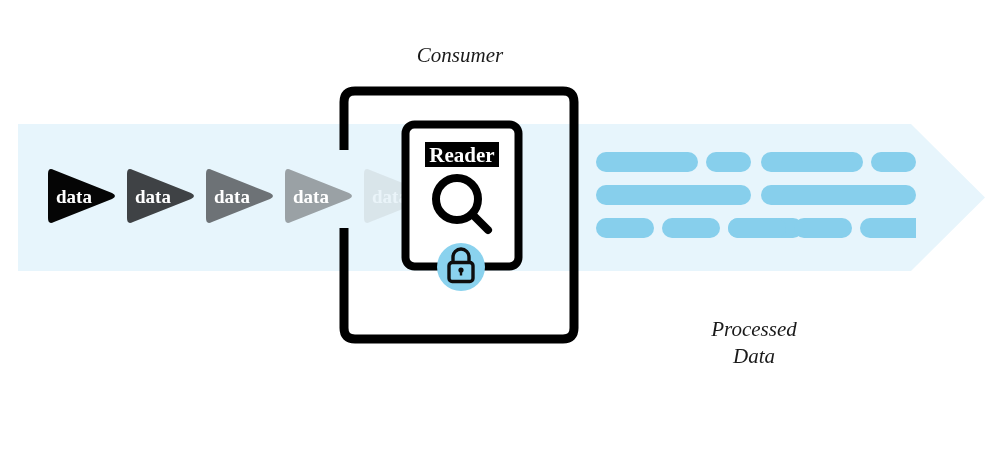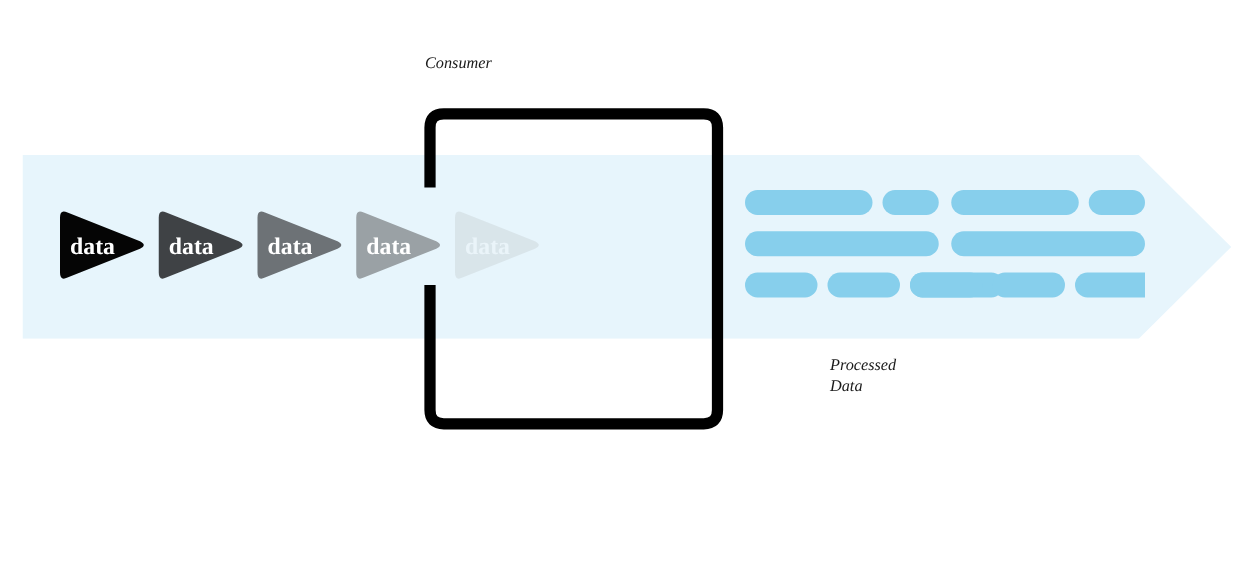--- a/index.html
+++ b/index.html
@@ -25,39 +25,40 @@
     top: 124px;
     width: 967px;
     height: 147px;
   }
   #flow-band svg { display: block; }
 
   
   .label-italic {
     font-family: "Liberation Serif", serif;
     font-style: italic;
-    font-size: 13px;
+    font-size: 21px;
     color: #1a1a1a;
+    text-align: center;
     line-height: 1.28;
     white-space: pre-line;
   }
 
   #consumer-label {
     left: 340px;
     top: 42px;
     width: 240px;
   }
   #readable-stream-label {
     left: 88px;
     top: 300px;
     width: 180px;
   }
   #processed-data-label {
     left: 664px;
-    top: 284px;
+    top: 316px;
     width: 180px;
   }
   #lock-label {
     left: 400px;
     top: 302px;
     width: 120px;
   }
 
   
   .data-chip {
@@ -151,20 +152,44 @@
     </svg>
   </div>
 
   <div id="consumer-box" class="abs">
     <svg width="246" height="262" viewBox="0 0 246 262" xmlns="http://www.w3.org/2000/svg">
 
       <path d="M8 66 L8 18 Q8 7 19 7 L227 7 Q238 7 238 18 L238 244 Q238 255 227 255 L19 255 Q8 255 8 244 L8 144" fill="none" stroke="#000000" stroke-width="9" stroke-linecap="butt" stroke-linejoin="round"></path>
     </svg>
   </div>
 
+  <div id="reader-card" class="abs">
+    <svg width="122" height="151" viewBox="0 0 122 151" xmlns="http://www.w3.org/2000/svg">
+
+      <rect x="4.5" y="4.5" width="113" height="142" rx="9" ry="9" fill="#ffffff" stroke="#000000" stroke-width="8"></rect>
+
+      <rect x="24" y="22" width="74" height="25" fill="#000000"></rect>
+      <text class="reader-word" x="61" y="42" text-anchor="middle">Reader</text>
+
+      <g>
+        <circle cx="56" cy="79" r="21" fill="none" stroke="#000000" stroke-width="8"></circle>
+        <line x1="71" y1="94" x2="87" y2="110" stroke="#000000" stroke-width="8" stroke-linecap="round"></line>
+      </g>
+
+      <g>
+        <circle cx="60" cy="147" r="24" fill="#8ad2ee"></circle>
+        <g transform="translate(60,147)">
+          <path d="M-8 -4 L-8 -10 A8 8 0 0 1 8 -10 L8 -4" fill="none" stroke="#0d0d0d" stroke-width="3.4"></path>
+          <rect x="-12" y="-4.5" width="24" height="19" rx="3.2" ry="3.2" fill="none" stroke="#0d0d0d" stroke-width="3.4"></rect>
+          <circle cx="0" cy="3" r="2.6" fill="#0d0d0d"></circle>
+          <rect x="-1.2" y="3" width="2.4" height="5.5" fill="#0d0d0d"></rect>
+        </g>
+      </g>
+    </svg>
+  </div>
 
   <div id="processed-bars" class="abs">
     <svg width="320" height="92" viewBox="0 0 320 92" xmlns="http://www.w3.org/2000/svg">
       <g>
         <rect x="0" y="0" width="102" height="20" rx="10" ry="10" fill="#87cfec"></rect>
         <rect x="110" y="0" width="45" height="20" rx="10" ry="10" fill="#87cfec"></rect>
         <rect x="0" y="33" width="155" height="20" rx="10" ry="10" fill="#87cfec"></rect>
         <rect x="0" y="66" width="58" height="20" rx="10" ry="10" fill="#87cfec"></rect>
         <rect x="66" y="66" width="58" height="20" rx="10" ry="10" fill="#87cfec"></rect>
         <rect x="132" y="66" width="75" height="20" rx="10" ry="10" fill="#87cfec"></rect>

